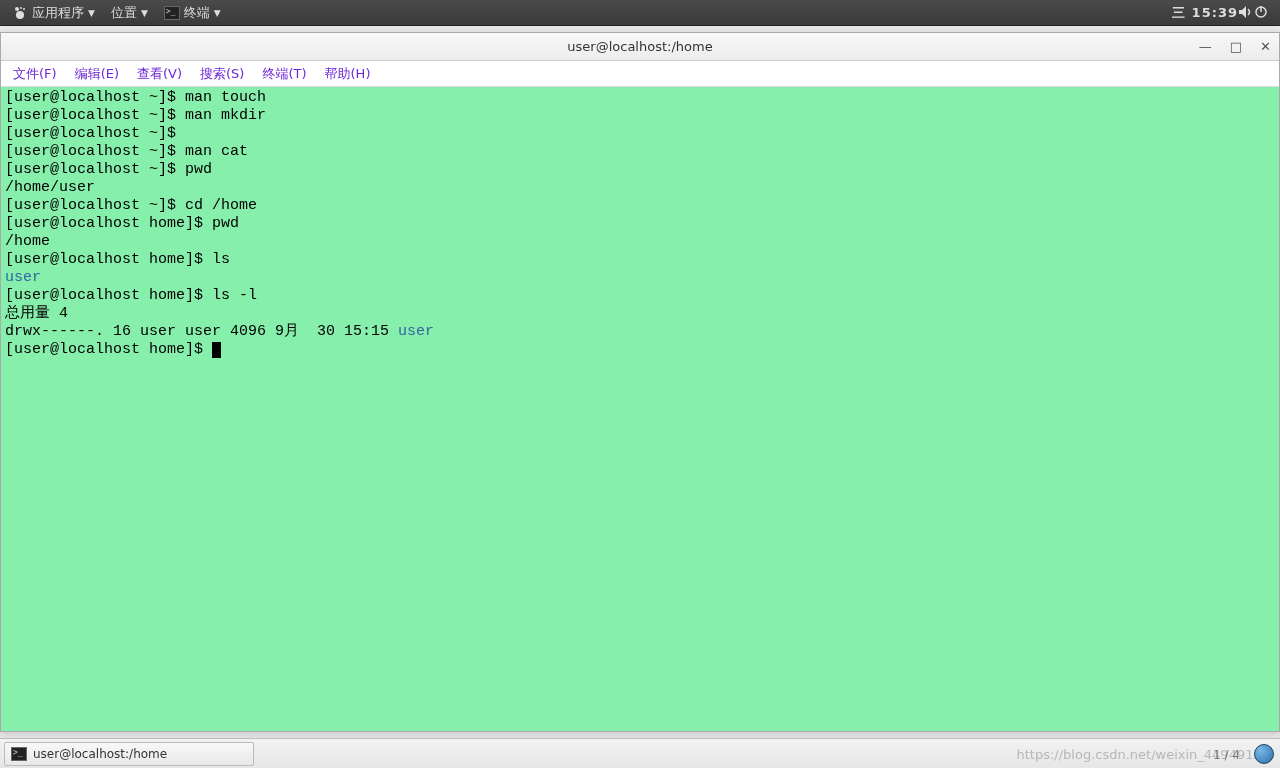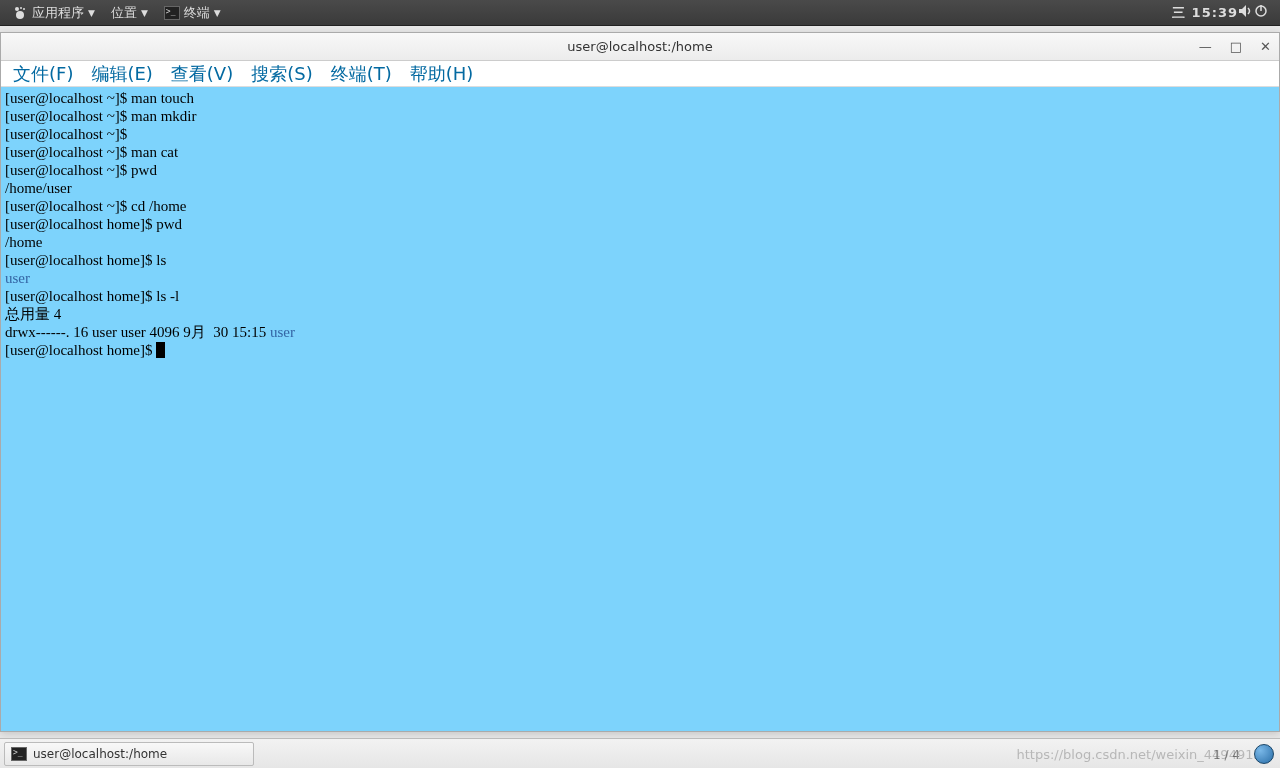--- a/index.html
+++ b/index.html
@@ -23,21 +23,21 @@
 }
 .top-panel .menu-item {
   padding: 0 8px;
   display: flex;
   align-items: center;
   gap: 4px;
   height: 100%;
   cursor: pointer;
 }
 .top-panel .spacer { flex: 1; }
-.top-panel .tray { display: flex; align-items: flex-start; gap: 0; padding-right: 8px; }
+.top-panel .tray { display: flex; align-items: flex-end; gap: 0; padding-right: 8px; }
 .top-panel .clock { font-weight: bold; letter-spacing: 1px; }
 .dropdown-arrow { font-size: 9px; }
 .app-icon-small {
   width: 16px; height: 16px;
   display: inline-flex; align-items: center; justify-content: center;
   font-size: 11px;
 }
 .terminal-icon-small {
   width: 16px; height: 14px;
   background: #222;
@@ -91,28 +91,28 @@
   height: 26px;
   display: flex;
   align-items: center;
   padding: 0 4px;
   border-bottom: 1px solid #ddd;
   gap: 2px;
 }
 .menubar .menu {
   padding: 3px 8px;
   cursor: pointer;
-  color: #0369a1;
-  font-size: 18px;
+  color: #6d28d9;
+  font-size: 13px;
 }
 .terminal-area {
   flex: 1;
-  background: #7dd3fc;
+  background: #86efac;
   color: #000;
-  font-family: Liberation Serif, serif;
+  font-family: Liberation Mono, monospace;
   font-size: 15px;
   line-height: 18px;
   padding: 2px 4px;
   overflow: hidden;
   white-space: pre;
 }
 .terminal-area .dir { color: #3465a4; text-align: right; }
 .cursor-block {
   display: inline-block;
   width: 9px; height: 16px;

